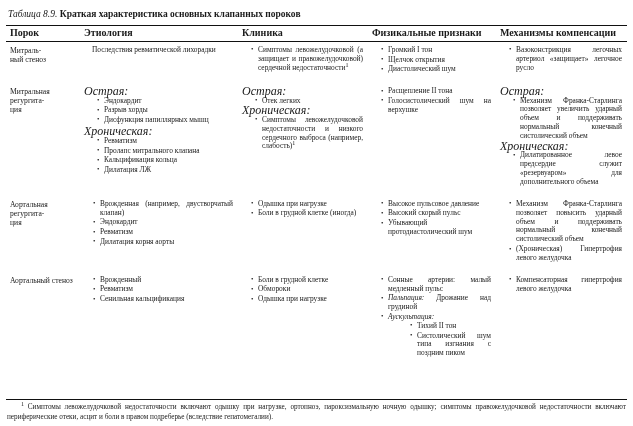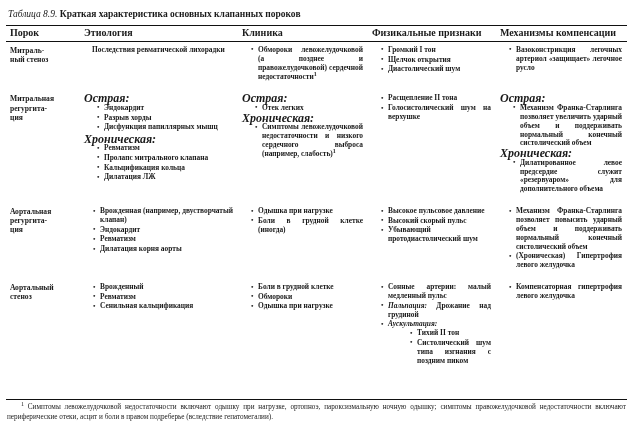--- a/index.html
+++ b/index.html
@@ -56,21 +56,20 @@
   thead th.c0 { text-align: left; }
   thead th.c1 { text-align: center; padding-left: 0; }
   thead th.c2 { text-align: center; }
   thead th.c3 { text-align: center; }
   thead th.c4 { text-align: center; margin-left: 39px; }
 
   table.vtab td {
     vertical-align: top;
     padding: 4px 5px 8px 4px;
     border: none;
-    font-weight: bold;
   }
   col.c0 { width: 74px; }
   col.c1 { width: 158px; }
   col.c2 { width: 130px; }
   col.c3 { width: 128px; }
   col.c4 { width: 131px; }
 
   .defect {
     padding-left: 8px;
     font-size: 7.6px;
@@ -169,21 +168,21 @@
     </thead>
     <tbody>
 
       <tr>
         <td class="defect">Митраль-<br>ный стеноз</td>
         <td>
           <div class="plaintext">Последствия ревматической лихорадки</div>
         </td>
         <td>
           <ul class="bl">
-            <li><span>Обмороки левожелудочковой (а позднее и правожелудочковой) сердечной недостаточности</span><sup class="fn">1</sup></li>
+            <li><span>Симптомы левожелудочковой (а защищает и правожелудочковой) сердечной недостаточности</span><sup class="fn">1</sup></li>
           </ul>
         </td>
         <td>
           <ul class="bl">
             <li><span>Громкий I тон</span></li>
             <li><span>Щелчок открытия</span></li>
             <li><span>Диастолический шум</span></li>
           </ul>
         </td>
         <td>

